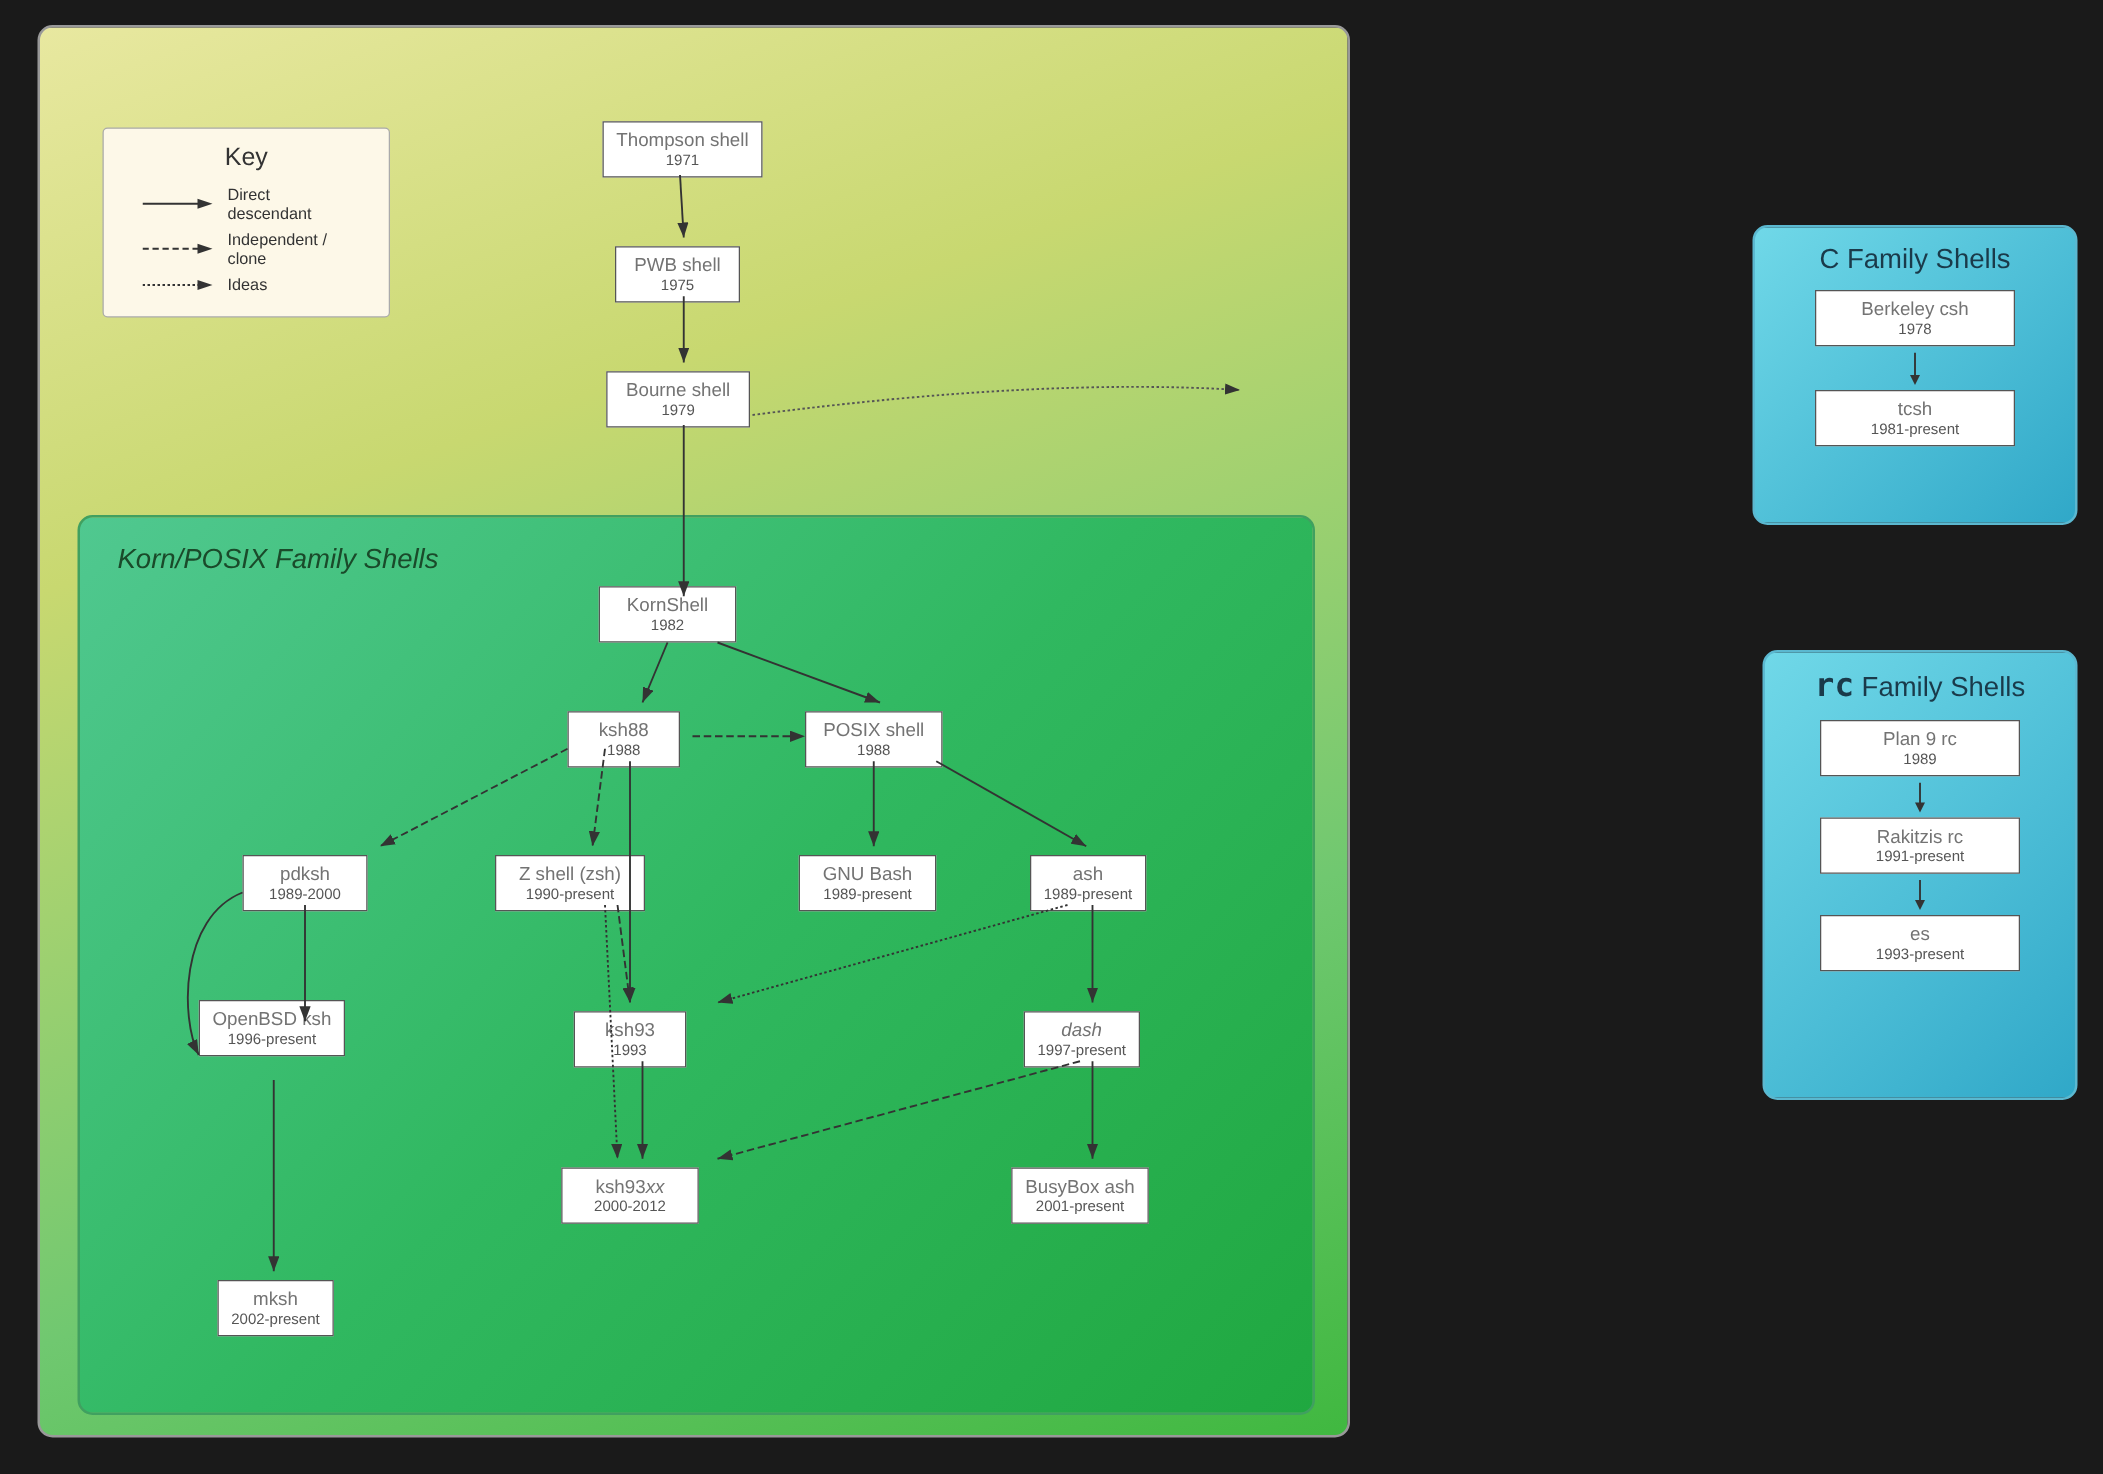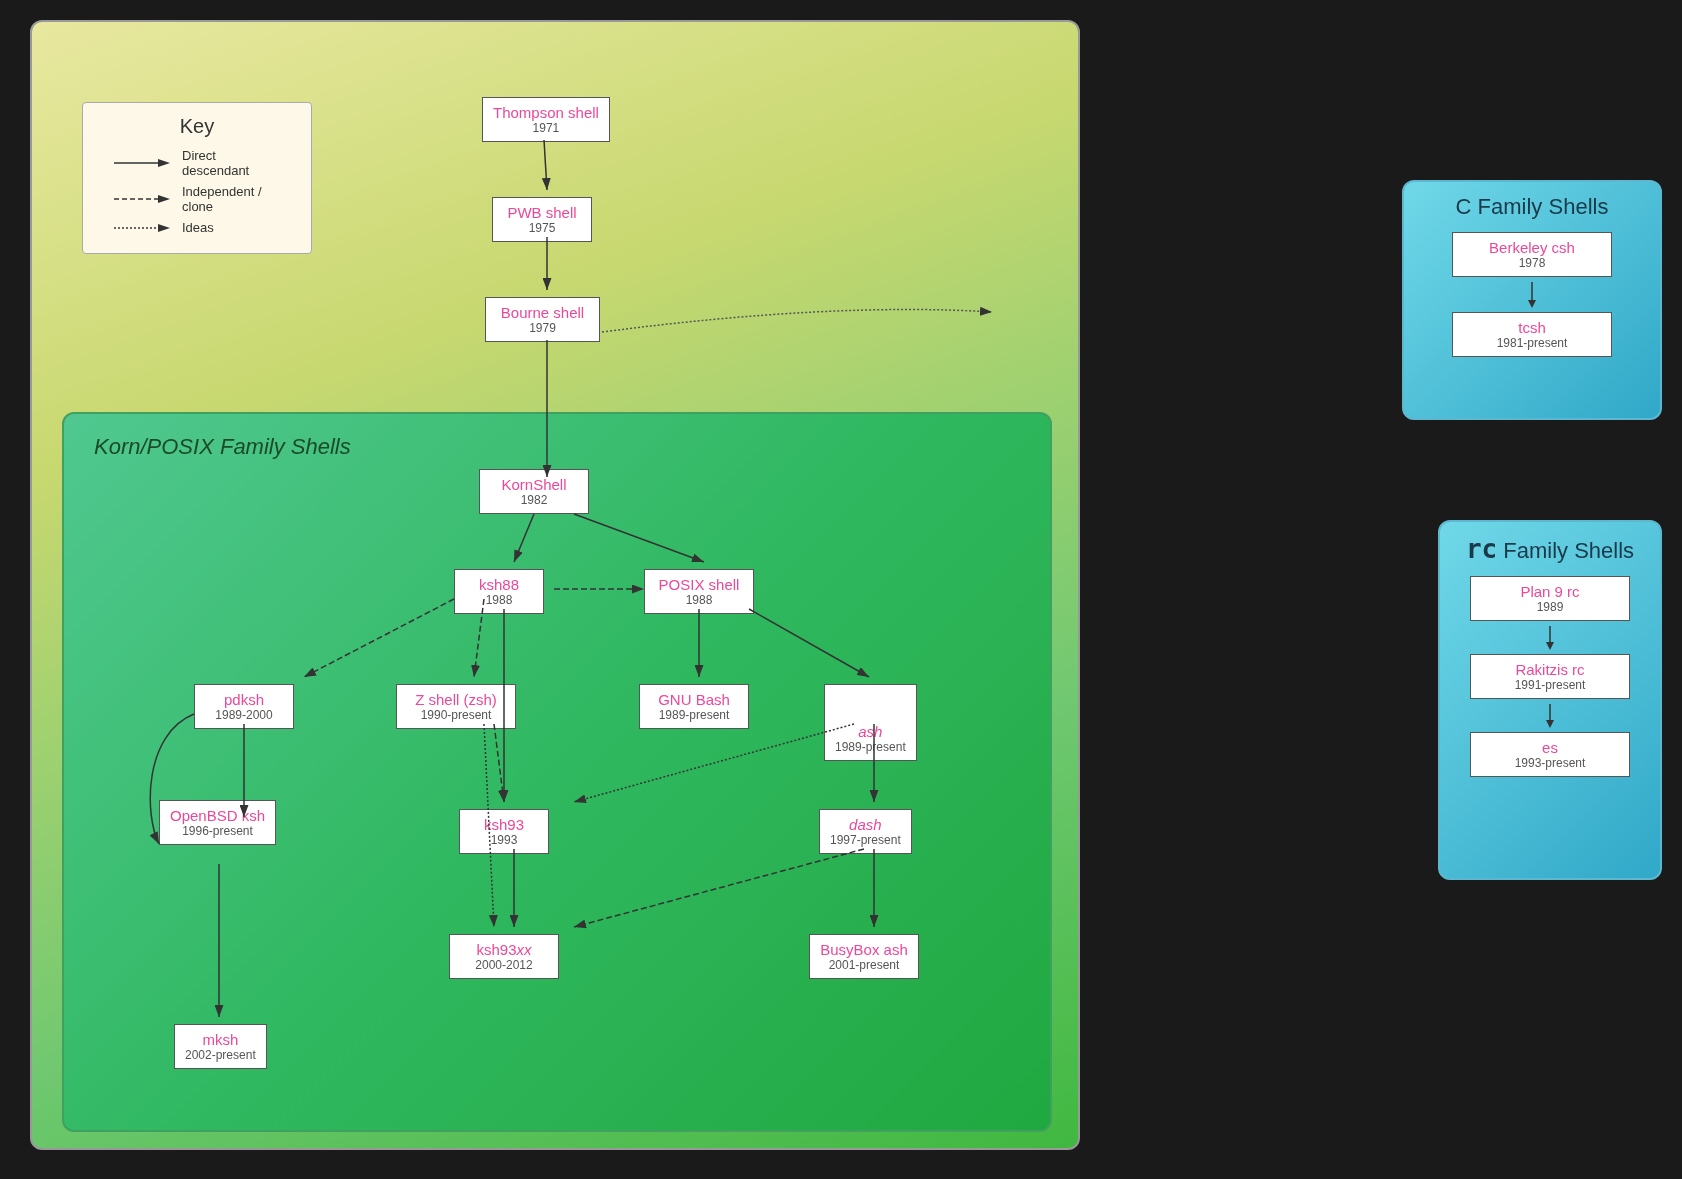--- a/index.html
+++ b/index.html
@@ -90,21 +90,21 @@
       position: absolute;
       background: white;
       border: 1.5px solid #555;
       padding: 6px 10px;
       text-align: center;
       min-width: 100px;
     }
 
     .shell-name {
       font-size: 15px;
-      color: #ec4899;
+      color: #737373;
       display: block;
     }
 
     .shell-year {
       font-size: 12px;
       color: #555;
       display: block;
     }
 
     
@@ -129,21 +129,21 @@
       width: 260px;
       height: 240px;
       background: linear-gradient(135deg, #70d8e8, #30a8c8);
       border: 2px solid #5bb8d0;
       border-radius: 12px;
       padding: 12px;
     }
 
     .rc-family-panel {
       top: 520px;
-      width: 224px;
+      width: 252px;
       height: 360px;
       background: linear-gradient(135deg, #70d8e8, #30a8c8);
       border: 2px solid #5bb8d0;
       border-radius: 12px;
       padding: 12px;
     }
 
     .panel-title {
       text-align: center;
       font-size: 22px;
@@ -232,21 +232,21 @@
       <span class="shell-name">Z shell (zsh)</span>
       <span class="shell-year">1990-present</span>
     </div>
 
     <div class="shell-node" style="left:575px; top:270px; min-width:110px;">
       <span class="shell-name">GNU Bash</span>
       <span class="shell-year">1989-present</span>
     </div>
 
     <div class="shell-node" style="left:760px; top:270px; min-width:90px;">
-      <span class="shell-name" style="font-style:italic;margin-top:32px;">ash</span>
+      <span class="shell-name" style="">ash</span>
       <span class="shell-year">1989-present</span>
     </div>
 
     <div class="shell-node" style="left:395px; top:395px; min-width:90px;">
       <span class="shell-name">ksh93</span>
       <span class="shell-year">1993</span>
     </div>
 
     <div class="shell-node" style="left:95px; top:386px; min-width:115px;">
       <span class="shell-name">OpenBSD ksh</span>

